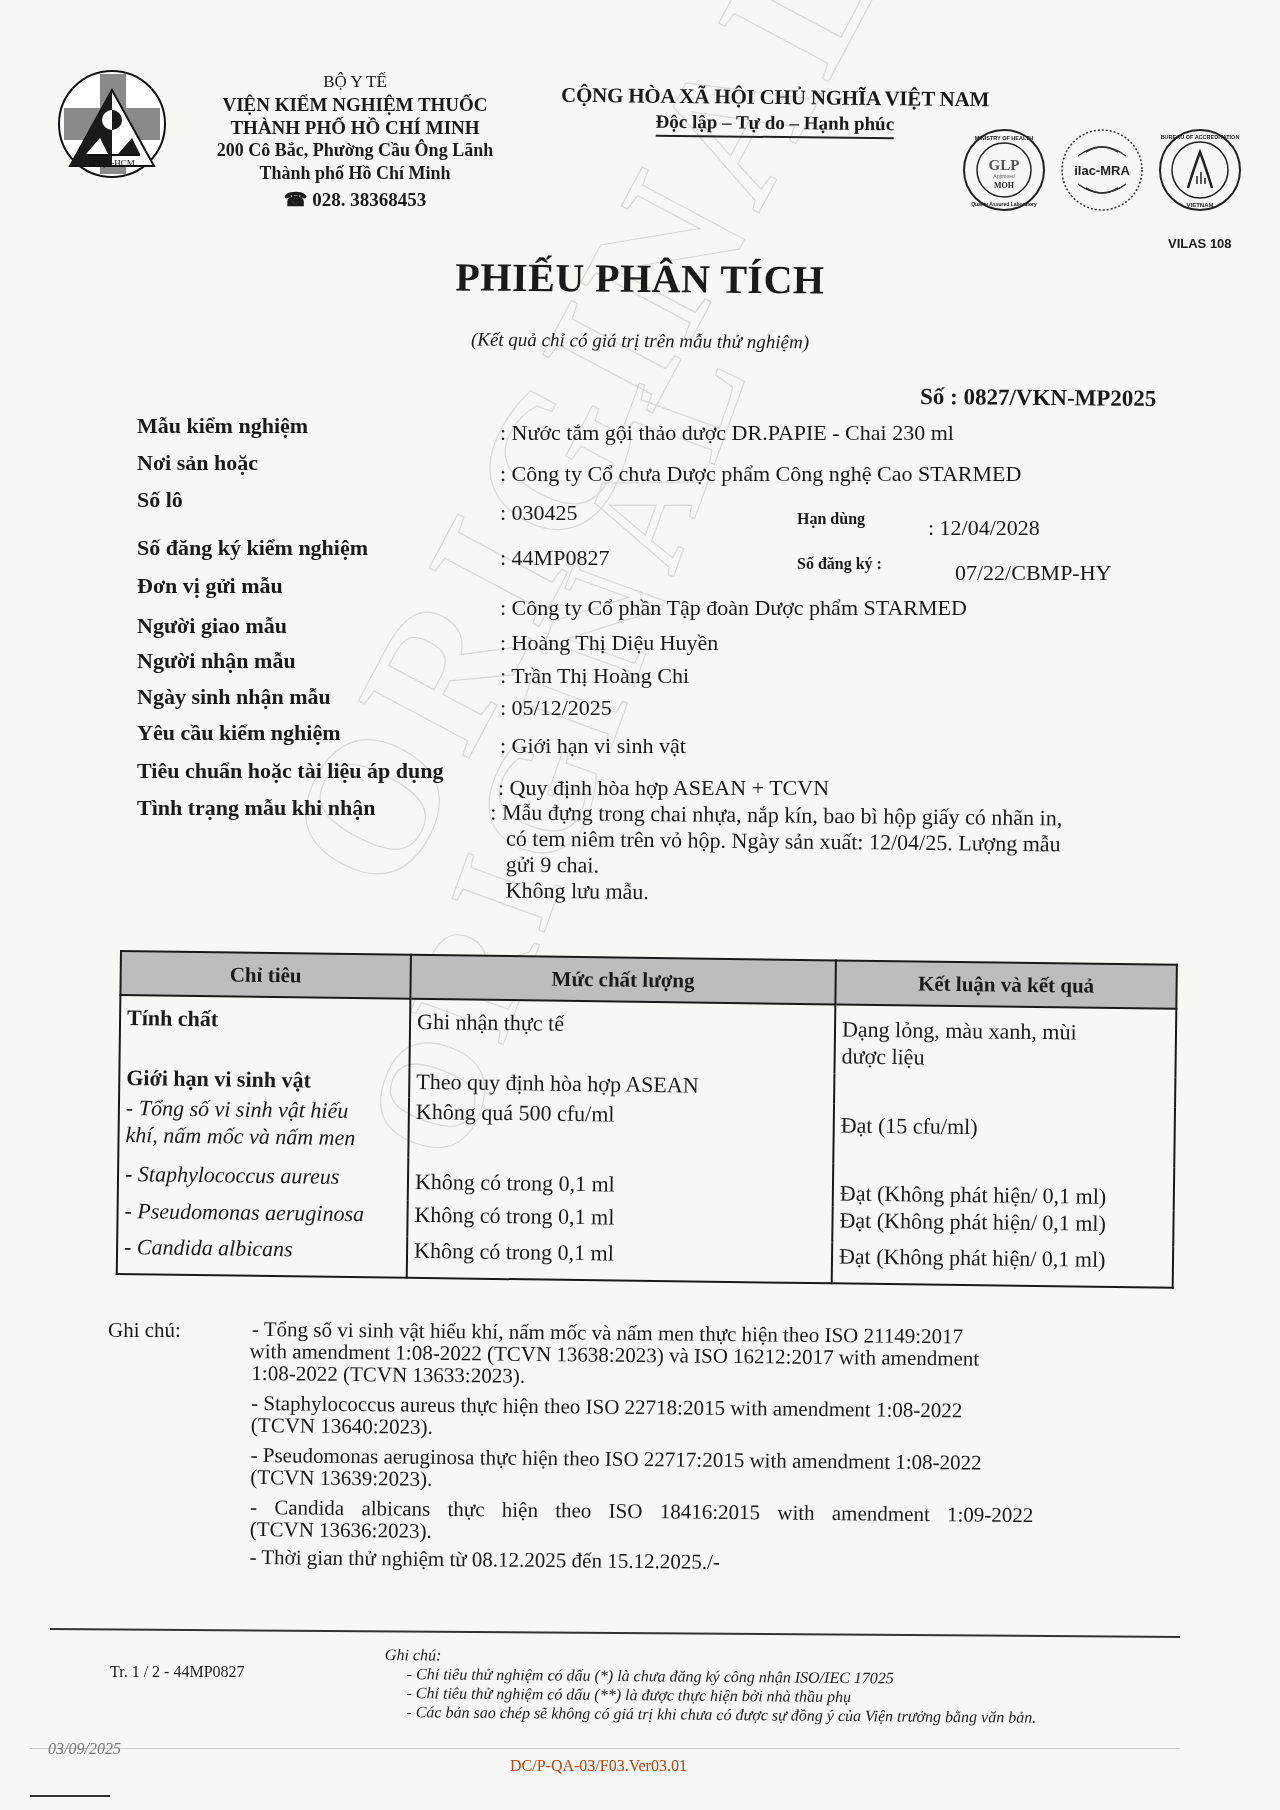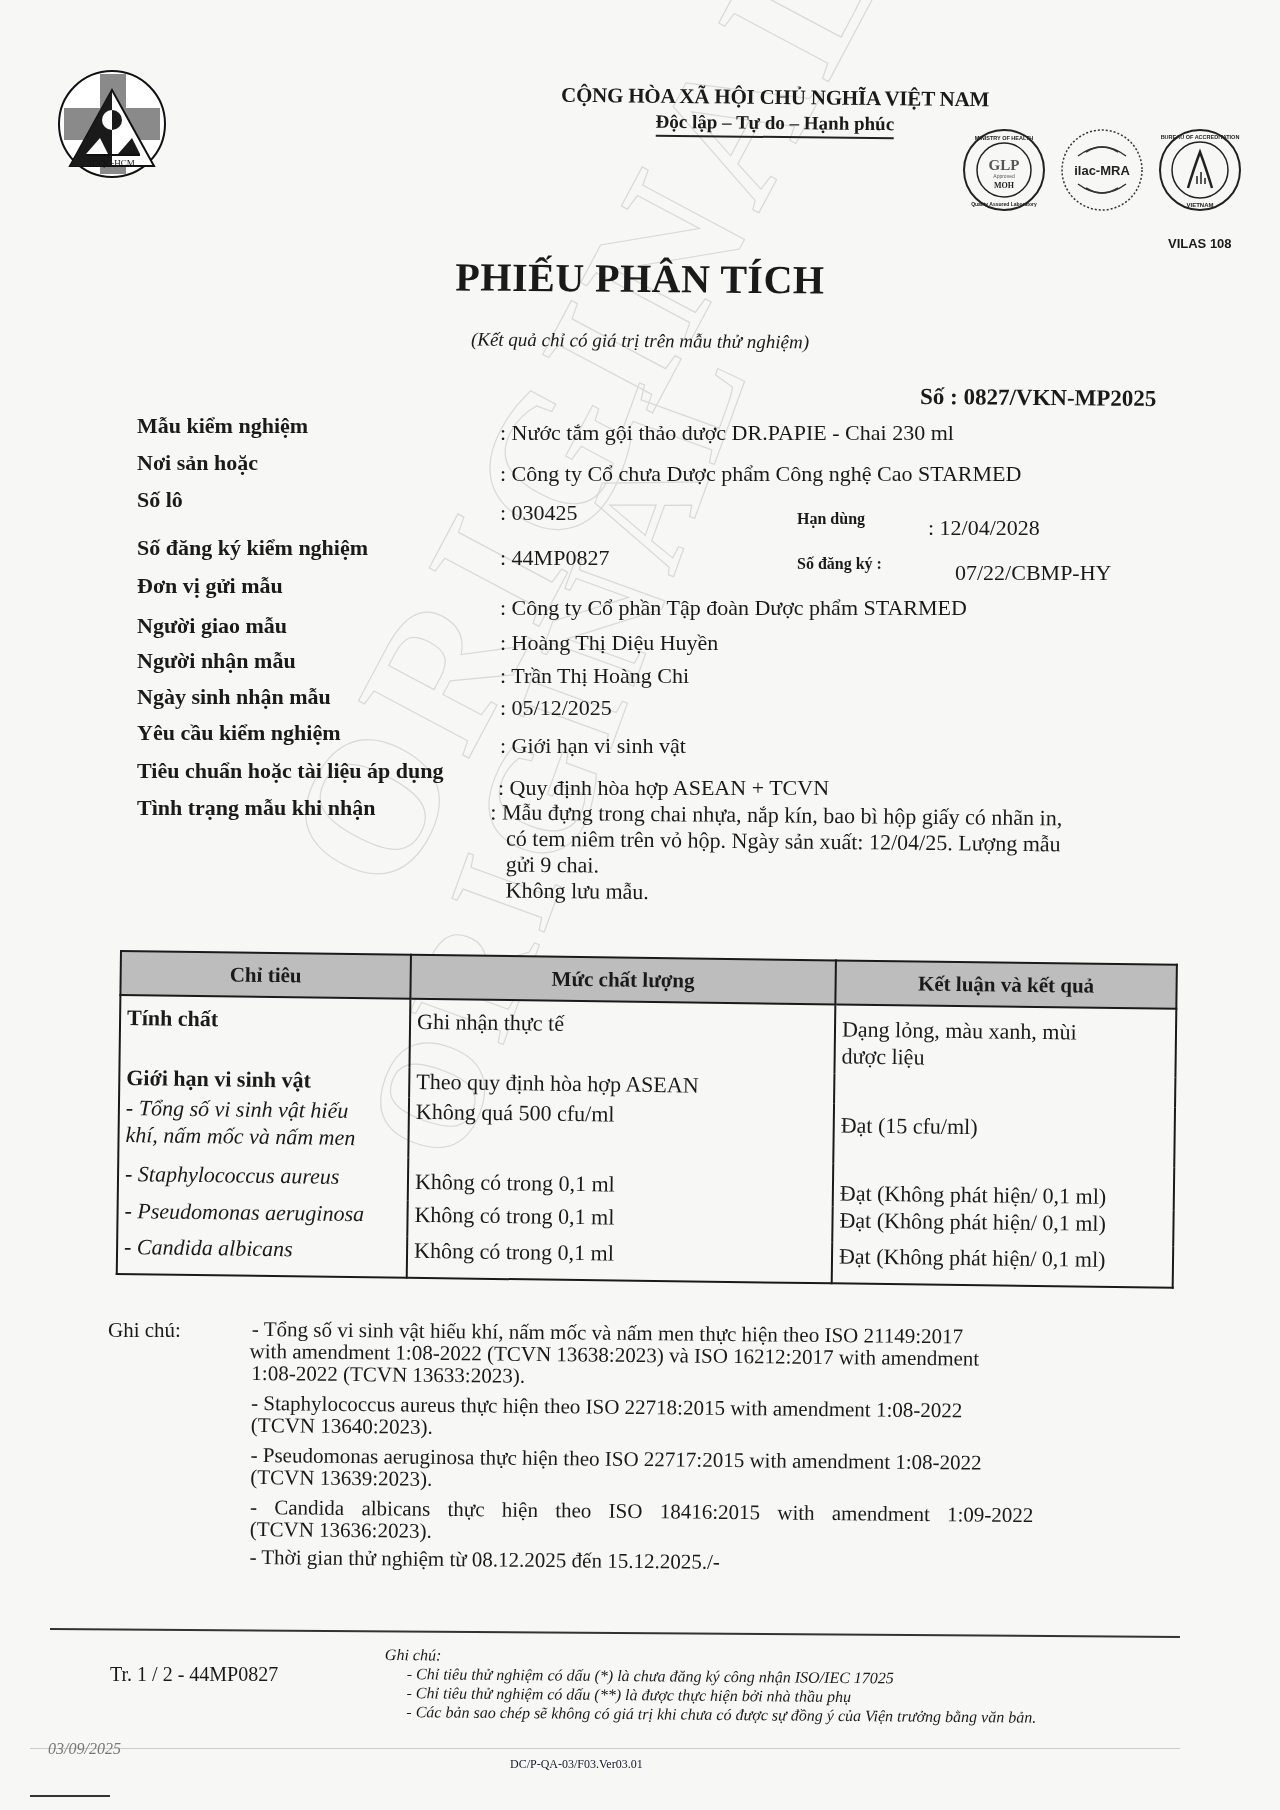--- a/index.html
+++ b/index.html
@@ -58,27 +58,27 @@
     .tbl .bold { font-weight: bold; }
     .tbl .ital { font-style: italic; }
     .cell-line { display: block; white-space: nowrap; }
 
     
     .notes-label { position: absolute; left: 108px; top: 1318px; font-size: 21px; }
     .notes { position: absolute; left: 252px; top: 1318px; width: 920px; font-size: 21px; line-height: 22px; transform: rotate(0.6deg); transform-origin: left top; }
     .notes .line { display: block; white-space: nowrap; }
 
     .hr1 { position: absolute; left: 50px; top: 1628px; width: 1130px; height: 0; border-top: 2px solid #333; transform: rotate(0.4deg); transform-origin: left top; }
-    .pageno { position: absolute; left: 110px; top: 1663px; font-size: 20px; }
+    .pageno { position: absolute; left: 110px; top: 1663px; font-size: 16px; }
     .foot-notes { position: absolute; left: 385px; top: 1645px; width: 820px; font-size: 16px; font-style: italic; line-height: 19px; transform: rotate(0.5deg); transform-origin: left top; }
     .foot-notes .line { display: block; white-space: nowrap; }
     .foot-notes .item { padding-left: 22px; }
     .hr2 { position: absolute; left: 30px; top: 1748px; width: 1150px; border-top: 1px solid #ccc; }
     .date { position: absolute; left: 48px; top: 1740px; font-size: 16px; font-style: italic; color: #777; }
-    .formcode { position: absolute; left: 510px; top: 1757px; font-size: 12px; color: #0f172a; }
+    .formcode { position: absolute; left: 510px; top: 1757px; font-size: 16px; color: #c2410c; }
     .hr3 { position: absolute; left: 30px; top: 1795px; width: 80px; border-top: 2px solid #333; }
   </style>
 </head>
 <body>
 
 <div class="page">
 
   <div class="watermark">ORIGINAL</div>
   <div class="watermark watermark2">ORIGINAL</div>
 
@@ -89,20 +89,31 @@
     <polygon points="56,22 14,98 98,98" fill="#fff" stroke="#111" stroke-width="2"></polygon>
     <polygon points="56,22 14,98 56,98" fill="#1a1a1a"></polygon>
     <circle cx="56" cy="52" r="10" fill="#fff"></circle>
     <path d="M56 42 A10 10 0 0 1 56 62 Z" fill="#1a1a1a"></path>
     <polygon points="30,86 44,70 52,86" fill="#fff"></polygon>
     <polygon points="62,86 76,70 84,86" fill="#1a1a1a"></polygon>
     <rect x="30" y="86" width="54" height="2" fill="#111"></rect>
     <text x="56" y="98" font-size="9" text-anchor="middle" font-family="Liberation Serif, serif" fill="#111">IDQC-HCM</text>
   </svg>
 
+  <div class="org">
+    <div class="ministry">BỘ Y TẾ</div>
+    <div class="name">VIỆN KIỂM NGHIỆM THUỐC</div>
+    <div class="name">THÀNH PHỐ HỒ CHÍ MINH</div>
+    <div class="addr">200 Cô Bắc, Phường Cầu Ông Lãnh</div>
+    <div class="addr">Thành phố Hồ Chí Minh</div>
+    <div class="phone">
+      <span>☎</span>
+      <span>028. 38368453</span>
+    </div>
+  </div>
 
   <div class="nation">
     <div class="country">CỘNG HÒA XÃ HỘI CHỦ NGHĨA VIỆT NAM</div>
     <div class="motto">Độc lập – Tự do – Hạnh phúc</div>
   </div>
 
   <div class="seals">
     <svg class="seal" style="left:0" viewBox="0 0 84 84">
       <circle cx="42" cy="42" r="40" fill="none" stroke="#222" stroke-width="2"></circle>
       <circle cx="42" cy="42" r="27" fill="none" stroke="#222" stroke-width="1.5"></circle>

